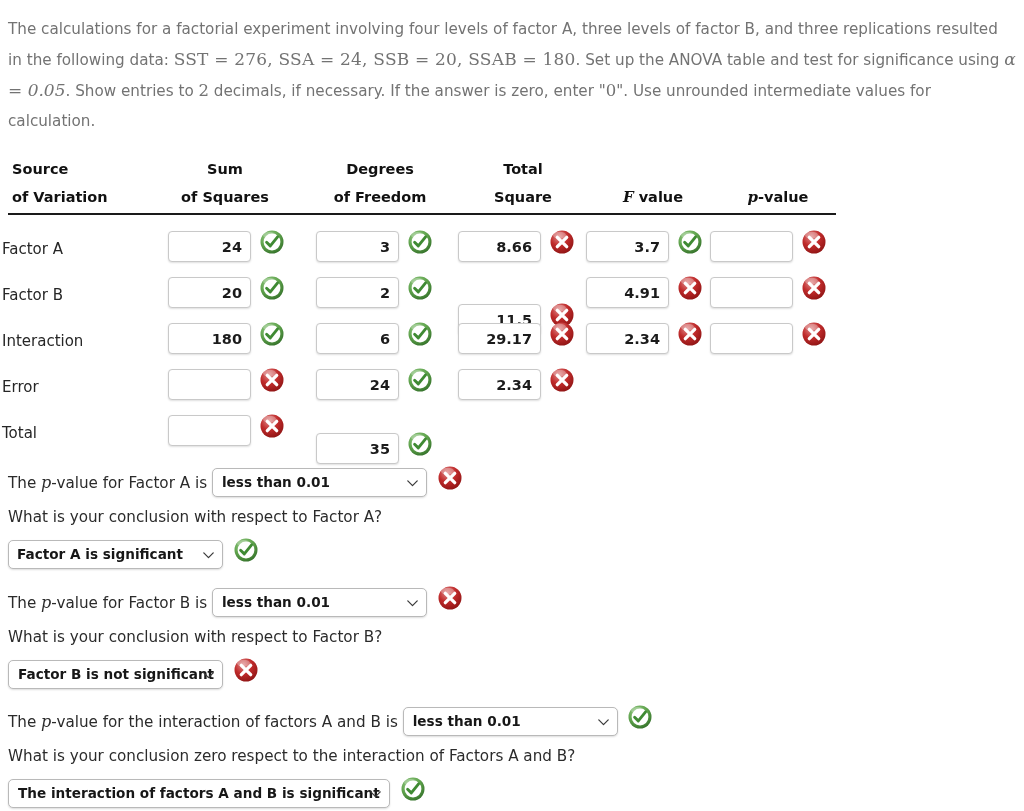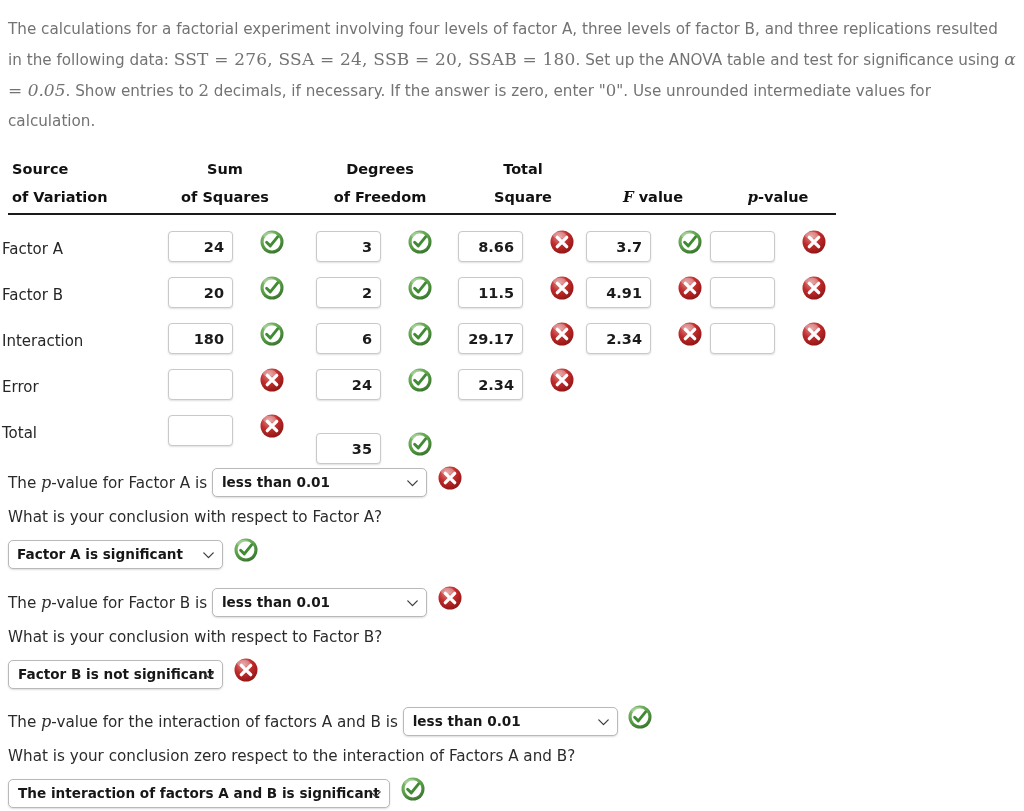--- a/index.html
+++ b/index.html
@@ -86,21 +86,21 @@
     line-height: 46px;
     white-space: nowrap;
   }
 
   .cell {
     position: absolute;
     top: 5px;
   }
   .tbox {
     box-sizing: border-box;
-    width: 65px;
+    width: 83px;
     height: 31px;
     border: 1px solid #c9c9c9;
     border-radius: 4px;
     background: #ffffff;
     box-shadow: 0 1px 2px rgba(0,0,0,0.13);
     font-family: "DejaVu Sans", sans-serif;
     font-weight: bold;
     font-size: 14.5px;
     color: #1b1b1b;
     text-align: right;
@@ -307,21 +307,21 @@
                 <stop offset="55%" stop-color="#5fa34c"></stop>
                 <stop offset="100%" stop-color="#2f6b26"></stop>
               </radialGradient>
             </defs>
             <circle cx="13" cy="13" r="11.5" fill="url(#gcg)"></circle>
             <circle cx="13" cy="13" r="8.4" fill="#ffffff"></circle>
             <path d="M7.6 13.2 L11.3 16.9 L18.6 7.9" fill="none" stroke="#3f8a33" stroke-width="2.9" stroke-linecap="round" stroke-linejoin="round"></path>
             <ellipse cx="10.5" cy="6.4" rx="6.4" ry="3.4" fill="#ffffff" opacity="0.26"></ellipse>
           </svg>
         </span></div>
-      <div class="cell" style="left: 458px;"><input class="tbox" type="text" value="11.5" style=""><span class="mk" style="left: 91px; top: -2px;">
+      <div class="cell" style="left: 458px; margin-top: 27px;"><input class="tbox" type="text" value="11.5" style=""><span class="mk" style="left: 91px; top: -2px;">
           <svg viewBox="0 0 26 26" xmlns="http://www.w3.org/2000/svg">
             <defs>
               <radialGradient id="rcg" cx="38%" cy="28%" r="80%">
                 <stop offset="0%" stop-color="#e08b8b"></stop>
                 <stop offset="48%" stop-color="#c02b2b"></stop>
                 <stop offset="100%" stop-color="#8a1212"></stop>
               </radialGradient>
             </defs>
             <circle cx="13" cy="13" r="11.5" fill="url(#rcg)"></circle>
             <path d="M8.3 8.3 L17.7 17.7 M17.7 8.3 L8.3 17.7" fill="none" stroke="#ffffff" stroke-width="3.3" stroke-linecap="round"></path>

